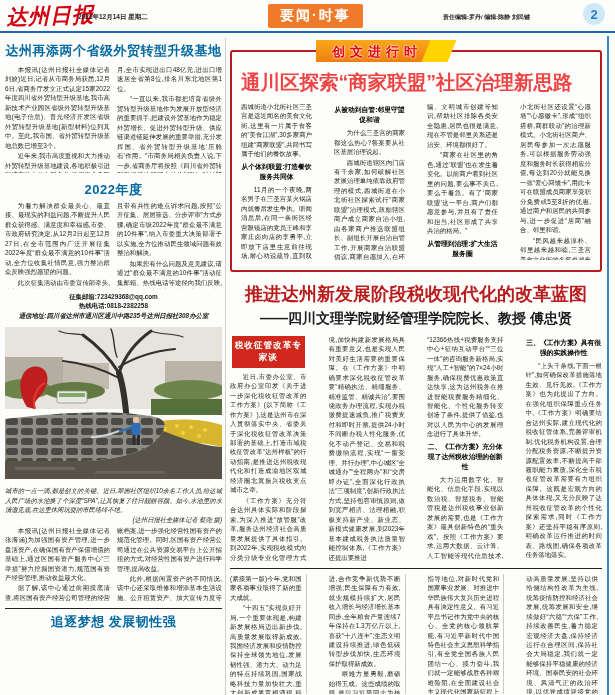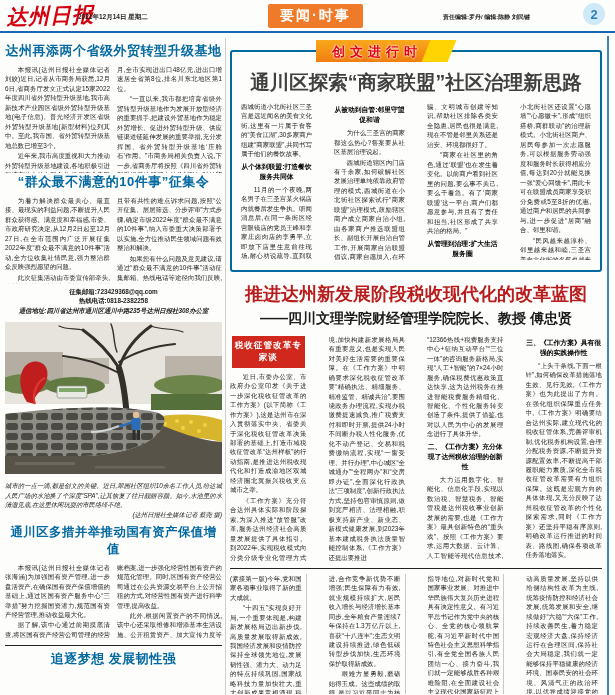--- a/index.html
+++ b/index.html
@@ -40,27 +40,27 @@
   .contact p{text-indent:0;text-align:center;font-weight:bold;margin:0;}
   .contact p.address{font-style:italic;font-weight:bold;}
   figure{margin:7px 0 0 0;}
   figcaption{margin-top:3px;}
   figcaption p{font-style:italic;font-size:6.3px;}
   .a3body{height:76px;}
   .thickrule{border:none;border-top:1.6px solid #222;margin:6px 0 2px 0;}
   .a4title{letter-spacing:2px;}
   
   .rightcol{position:absolute;left:230px;top:38px;width:372px;}
-  .feature-box{position:relative;margin-top:12px;height:222px;border:2px solid #0369a1;
+  .feature-box{position:relative;margin-top:12px;height:222px;border:2px solid #b91c1c;
                border-radius:3px;padding:0 9px;box-sizing:border-box;}
   .banner{position:absolute;top:-12px;left:84px;height:22px;display:flex;}
   .banner-main{background:linear-gradient(#f9a81b,#f07e12);color:#e60012;font-size:13px;font-weight:bold;
                letter-spacing:5px;padding:3px 14px 0 16px;text-shadow:0 0 2px #ffffff,0 0 2px #ffffff;}
   .banner-tail{width:26px;background:#ffd400;transform:skewX(-22deg);margin-left:-10px;}
-  .feature-box h1{font-size:19.5px;font-weight:bold;text-align:center;margin:17px 0 6px 0;color:#404040;}
+  .feature-box h1{font-size:19.5px;font-weight:bold;text-align:left;margin:17px 0 6px 0;color:#ef4444;}
   .featcols{height:158px;}
   .tax h1{font-size:18px;font-weight:bold;text-align:center;margin:10px 0 2px 0;color:#b91c1c;}
   .tax .subtitle{font-size:14px;font-weight:bold;text-align:center;text-indent:0;margin:0 0 6px 0;}
   .taxcols{height:226px;}
   .expert-label{background:#d0281c;color:#fff;font-size:8.6px;font-weight:bold;text-align:center;
                 padding:4px 2px;margin:1px 2px 4px 2px;letter-spacing:1px;}
   .cont{margin-top:7px;border-top:1.2px solid #222;padding-top:5px;}
   .contcols{height:120px;}
   .contcols .c{border-right:0.5px solid #c9c9c6;padding-right:4px;}
   .contcols .c:last-child{border-right:none;}
@@ -91,21 +91,21 @@
           <p>近年来,我市高度重视和大力推动外贸转型升级基地建设,各地积极引进和培育壮大外向型企业,发挥产业集聚效应,着力打造有核心竞争力的国、省外贸转型升级基地。数据显示,2021年1至11</p>
         </div>
         <div class="c">
           <p class="nc">月,全市实现进出口48亿元,进出口增速居全省第8位,排名川东北地区第1位。</p>
           <p>“一直以来,我市都把培育省级外贸转型升级基地作为发展开放型经济的重要抓手,把建设外贸基地作为稳定外贸增长、促进外贸转型升级、供应链渠道链延伸发展的重要举措,充分发挥国、省外贸转型升级基地‘压舱石’作用。”市商务局相关负责人说,下一步,省商务厅将按照《四川省外贸转型升级基地管理办法(试行)》对外贸基地实施考核和动态管理,开展项目、政策、资金等方面支持,加大对外贸基地建设的支持力度。</p>
         </div>
       </div>
     </article>
 
     <article>
-      <h2 class="a2title2">“群众最不满意的10件事”征集令</h2>
+      <h2 class="a2title">2022年度</h2>
       <div class="cols2 a2body">
         <div class="c">
           <p>为着力解决群众最关心、最直接、最现实的利益问题,不断提升人民群众获得感、满意度和幸福感,市委、市政府研究决定,从12月2日起至12月27日,在全市范围内广泛开展征集2022年度“群众最不满意的10件事”活动,全方位收集社情民意,强力整治群众反映强烈愿望的问题。</p>
           <p>此次征集活动由市委宣传部牵头,达州日报社、达州广播电视台、达州市融媒体中心等单位具体负责征集工作。全市党员干部和群众可以通过以下的征集方式,反映全市与群众切身利益密切相关的各个领域的问题,相关部门将在此基础上,通过系统梳理分析,找准群众最不满意、最盼望解决</p>
         </div>
         <div class="c">
           <p class="nc">且带有共性的难点诉求问题,按照“公开征集、层层筛选、分步评审”方式步骤,确定市级2022年度“群众最不满意的10件事”,纳入市委重大决策部署予以实施,全方位推动民生领域问题有效整治和解决。</p>
           <p>如果您有什么问题及意见建议,请通过“群众最不满意的10件事”活动征集邮箱、热线电话等途径向我们反映,我们将整理筛选出群众诉求最强烈的问题,并移交给相关职能部门及时予以整改落实,持续跟踪问效直到群众满意,欢迎广大群众踊跃反映问题线索给相关部门。</p>
         </div>
       </div>
@@ -178,21 +178,20 @@
           <path d="M114,104 C104,108 94,110 86,110" stroke="#dfe4e6" stroke-width="2" fill="none" opacity="0.85"></path>
         </g>
       </svg>
       <figcaption>
         <p class="nc">城市的一点一滴,都是创文的关键。近日,翠园社区组织10余名工作人员,给达城人民广场的水池换了个深度“SPA”,让其恢复了往日靓丽容颜。如今,水池里的水清澈见底,在这里休闲玩耍的市民络绎不绝。</p>
         <p class="credit">(达州日报社全媒体记者 蔡尧 摄)</p>
       </figcaption>
     </figure>
 
     <article>
-      <h2 class="small">通川区多措并举推动国有资产保值增值</h2>
       <div class="cols2 a3body">
         <div class="c">
           <p>本报讯(达州日报社全媒体记者 张海涵)为加强国有资产管理,进一步盘活资产,在确保国有资产保值增值的基础上,通过区国有资产服务中心“三举措”努力挖掘国资潜力,规范国有资产经营管理,推动收益最大化。</p>
           <p>据了解,该中心通过前期摸底清查,将区国有资产经营公司管理的经营性资产按照拟处置资产、优良资产,是否拆迁等进行分类管理,并建立相关台</p>
         </div>
         <div class="c">
           <p class="nc">账档案,进一步强化经营性国有资产的规范化管理。同时,区国有资产经营公司通过在公共资源交易平台上公开招租的方式,对经营性国有资产进行科学管理,提高收益。</p>
           <p>此外,根据闲置资产的不同情况,该中心还采取维修和增添基本生活设施、公开租赁资产、加大宣传力度等方式,实现盘活闲置国有资产,达到国有资产增值保值,切实增加税收收入。</p>
         </div>
       </div>

